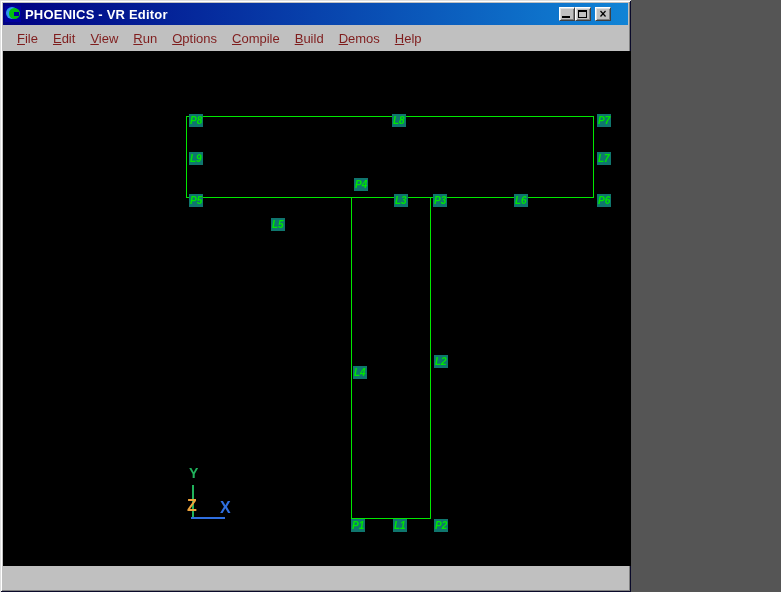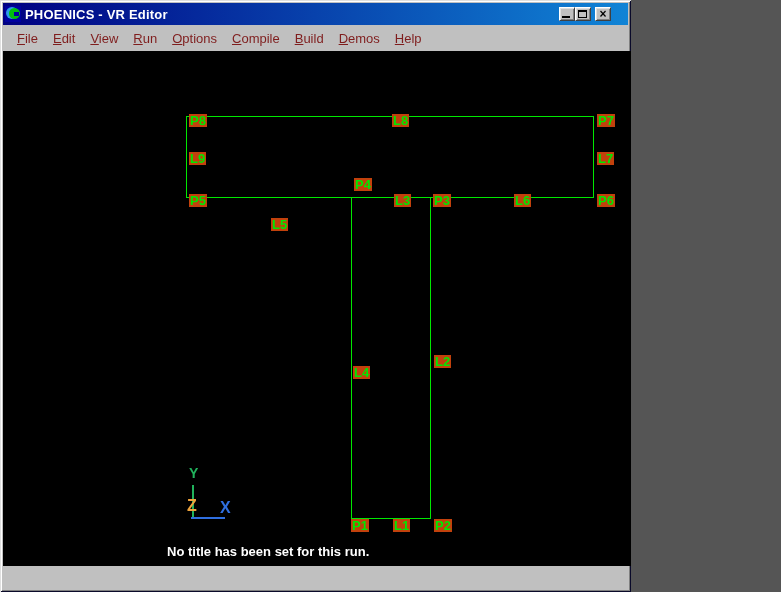--- a/index.html
+++ b/index.html
@@ -44,22 +44,22 @@
     position:absolute;left:183px;top:65px;width:408px;height:82px;
     border:1px solid var(--green,#00e800);box-sizing:border-box;
   }
   .shape-bar{
     position:absolute;left:348px;top:146px;width:80px;height:322px;box-sizing:border-box;
     border-left:1px solid var(--green,#00e800);
     border-right:1px solid var(--green,#00e800);
     border-bottom:1px solid var(--green,#00e800);
   }
   .glabel{
-    position:absolute;color:var(--green,#00e800);background:#c2410c;
-    font-size:13px;line-height:13px;font-weight:bold;padding:0 1px;white-space:nowrap;
+    position:absolute;color:var(--green,#00e800);background:#0f766e;
+    font-size:10px;line-height:13px;font-weight:bold;padding:0 1px;white-space:nowrap;font-style:italic;
   }
   
   .axis-y-label{position:absolute;left:186px;top:415px;color:var(--axisy,#21b25c);font-size:14px;font-weight:bold;line-height:14px;}
   .axis-vline{position:absolute;left:189px;top:434px;width:2px;height:34px;background:var(--axisy,#21b25c);}
   .axis-z-label{position:absolute;left:184px;top:446px;color:var(--axisz,#eea33c);font-size:16px;font-weight:bold;line-height:17px;}
   .axis-x-label{position:absolute;left:217px;top:448px;color:var(--axisx,#2f6fe0);font-size:16px;font-weight:bold;line-height:17px;}
   .axis-hline{position:absolute;left:188px;top:466px;width:34px;height:2px;background:var(--axisx,#2f6fe0);}
   .run-title{position:absolute;left:164px;top:493px;color:#ffffff;font-size:13px;font-weight:bold;white-space:nowrap;}
   
   .statusbar{
@@ -132,17 +132,16 @@
         <span class="glabel" style="left: 390px; top: 468px;">L1</span>
         <span class="glabel" style="left: 431px; top: 468px;">P2</span>
       </div>
 
     <div class="axis-y-label">Y</div>
     <div class="axis-vline"></div>
     <div class="axis-z-label">Z</div>
     <div class="axis-x-label">X</div>
     <div class="axis-hline"></div>
 
-    <div class="run-title">No title has been set for this run.</div>
   </div>
 
 
 </div>
 
 </body></html>

